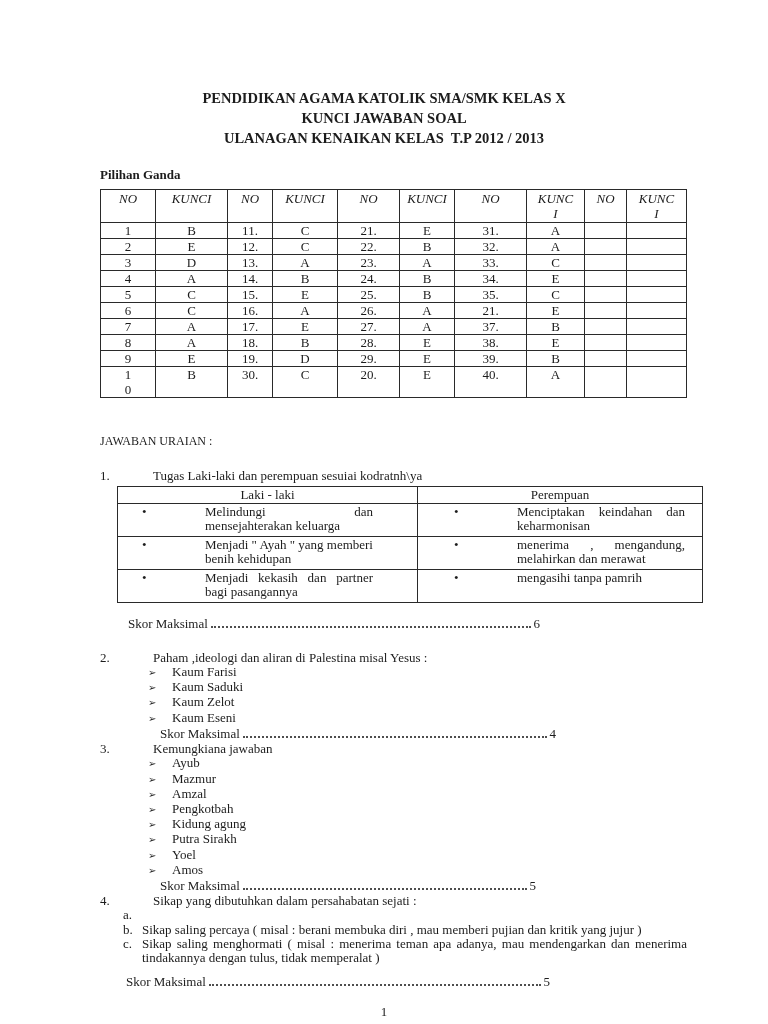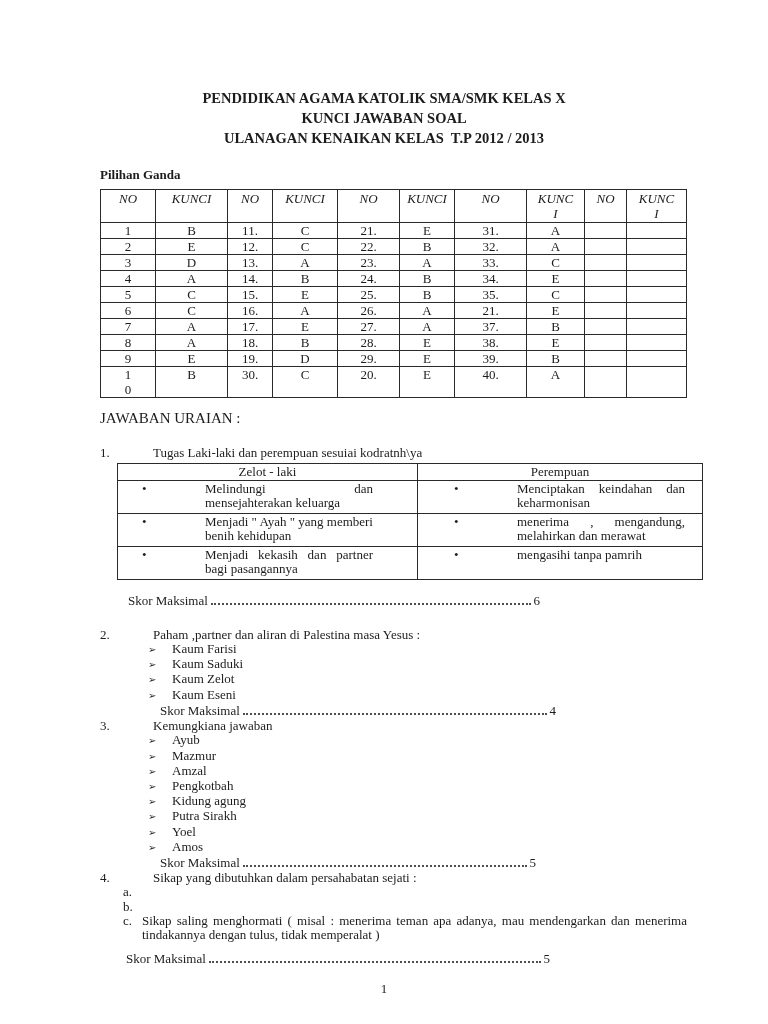--- a/index.html
+++ b/index.html
@@ -29,21 +29,21 @@
     border:1px solid #2a2a2a;
     font-weight:normal;
     text-align:center;
     white-space:pre-line;
     font-size:13px;
   }
   .mc-table th { height:33px; vertical-align:top; line-height:15px; padding-top:1px;font-style:italic; }
   .mc-table td { height:16px; line-height:15px; vertical-align:top; }
 
   
-  .essay-heading { margin-top:12px; font-size:15px; line-height:16px; }
+  .essay-heading { margin-top:35px; font-size:12px; line-height:16px; }
   .num-item { display:flex; margin-top:20px; line-height:14.5px; }
   .num-item.tight { margin-top:1px; }
   .num-col { width:23px; flex:none; }
   .num-text { flex:1;margin-left:30px; }
 
   .uraian-table { margin-left:17px; margin-top:2px; width:585px; table-layout:fixed; }
   .uraian-table th, .uraian-table td { border:1px solid #2a2a2a; font-weight:normal; }
   .uraian-table th { height:17px; text-align:center; line-height:15px; font-size:13px; }
   .uraian-table td { vertical-align:top; padding:1px 0 2px 0; }
   .cell-flex { display:flex; line-height:14.5px; }
@@ -246,21 +246,21 @@
     <div class="num-text">Tugas Laki-laki dan perempuan sesuiai kodratnh\ya</div>
   </div>
 
   <table class="uraian-table">
     <colgroup>
         <col style="width:300px">
         <col style="width:285px">
       </colgroup>
     <thead>
       <tr>
-        <th>Zelot - laki</th>
+        <th>Laki - laki</th>
         <th>Perempuan</th>
       </tr>
     </thead>
     <tbody>
       <tr>
         <td class="col-l">
           <div class="cell-flex">
             <span class="bullet">•</span>
             <span class="btxt">Melindungi dan mensejahterakan keluarga</span>
           </div>
@@ -304,21 +304,21 @@
   </table>
 
   <div class="skor-row skor1">
     <span>Skor Maksimal</span>
     <span class="dots"></span>
     <span>6</span>
   </div>
 
   <div class="num-item">
     <div class="num-col">2.</div>
-    <div class="num-text">Paham ,partner dan aliran di Palestina masa Yesus :</div>
+    <div class="num-text">Paham ,ideologi dan aliran di Palestina misal Yesus :</div>
   </div>
   <div class="blist">
     <div class="brow">
       <span class="arrow-col">➢</span>
       <span>Kaum Farisi</span>
     </div>
       <div class="brow">
       <span class="arrow-col">➢</span>
       <span>Kaum Saduki</span>
     </div>
@@ -384,20 +384,21 @@
   <div class="num-item tight">
     <div class="num-col">4.</div>
     <div class="num-text">Sikap yang dibutuhkan dalam persahabatan sejati :</div>
   </div>
   <div class="letters">
     <div class="letter-row">
       <span class="letter-no">a.</span>
     </div>
       <div class="letter-row">
       <span class="letter-no">b.</span>
+      <span class="letter-text">Sikap saling percaya ( misal : berani membuka diri , mau memberi pujian dan kritik yang jujur )</span>
     </div>
       <div class="letter-row">
       <span class="letter-no">c.</span>
       <span class="letter-text">Sikap saling menghormati ( misal : menerima teman apa adanya, mau mendengarkan dan menerima tindakannya dengan tulus, tidak memperalat )</span>
     </div>
   </div>
   <div class="skor-row skor4">
     <span>Skor Maksimal</span>
     <span class="dots"></span>
     <span>5</span>

